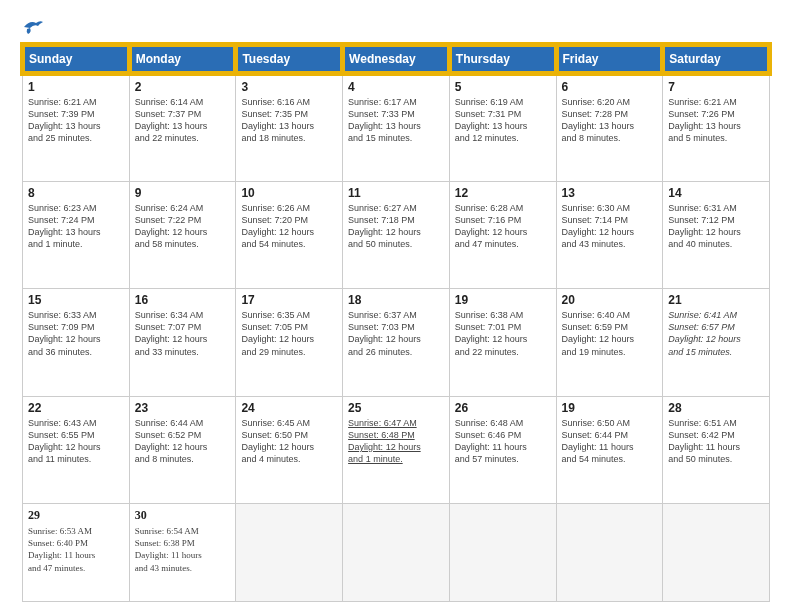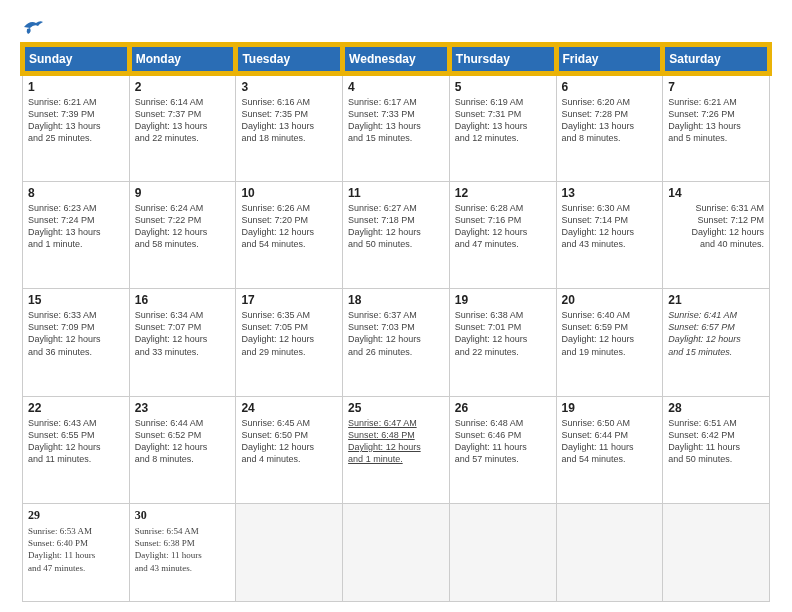--- a/index.html
+++ b/index.html
@@ -232,21 +232,21 @@
           </td>
           <td>
             <span class="day-number">13</span>
             <div class="day-info" style="white-space: pre-line;">Sunrise: 6:30 AM
 Sunset: 7:14 PM
 Daylight: 12 hours
 and 43 minutes.</div>
           </td>
           <td>
             <span class="day-number">14</span>
-            <div class="day-info" style="white-space: pre-line; text-align: right;">Sunrise: 6:31 AM
+            <div class="day-info" style="white-space: pre-line;">Sunrise: 6:31 AM
 Sunset: 7:12 PM
 Daylight: 12 hours
 and 40 minutes.</div>
           </td>
         </tr>
         <tr class="week-row">
           <td>
             <span class="day-number">15</span>
             <div class="day-info" style="white-space: pre-line;">Sunrise: 6:33 AM
 Sunset: 7:09 PM

